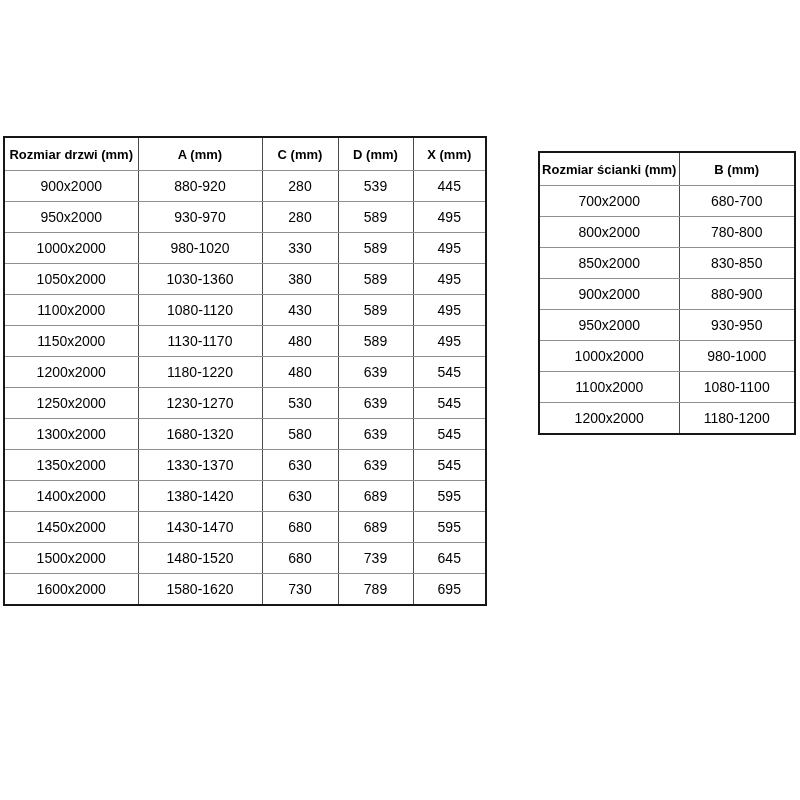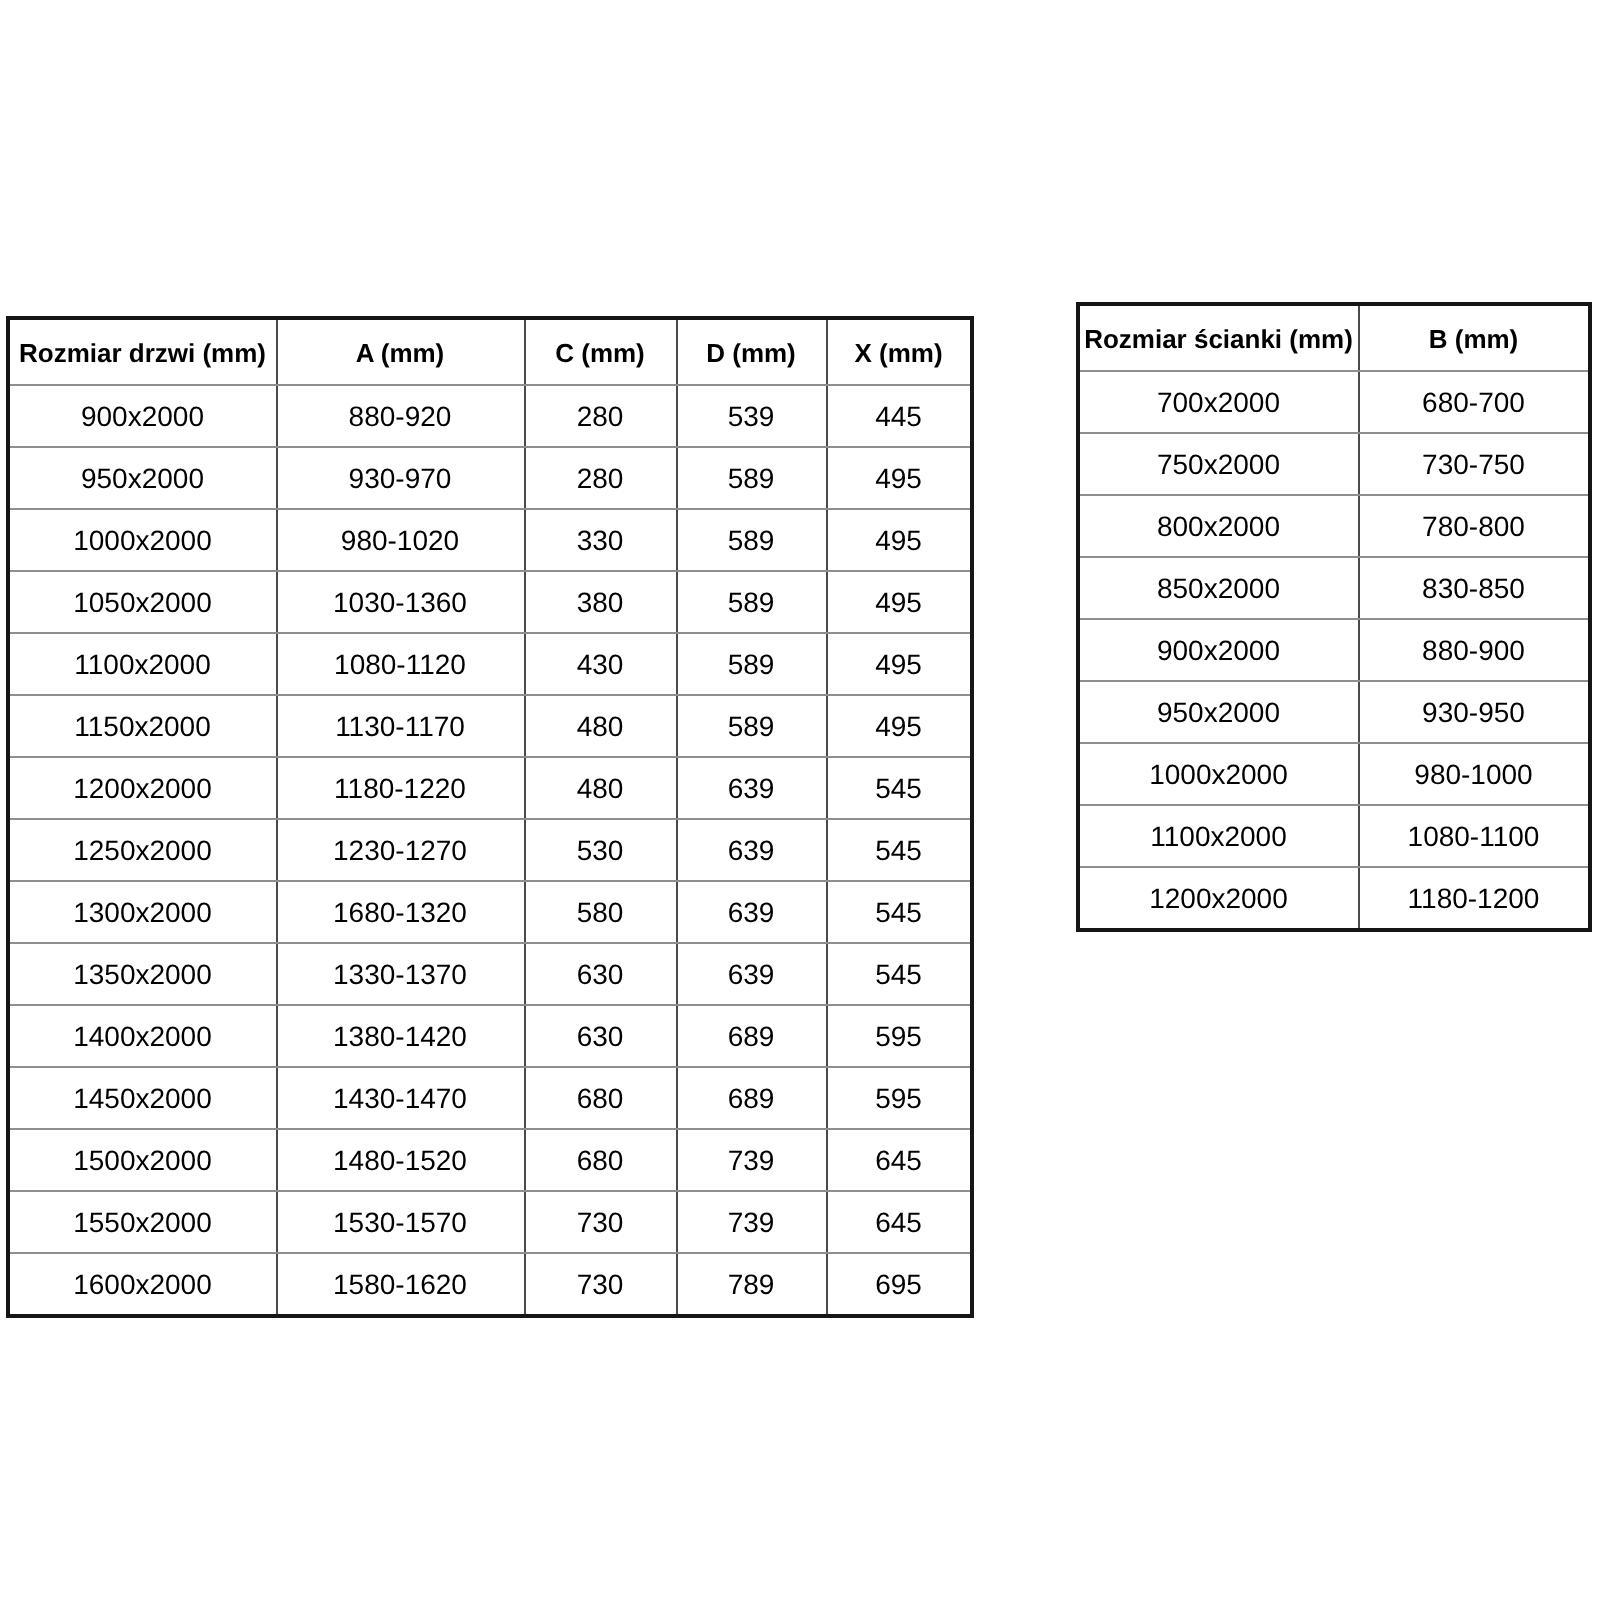--- a/index.html
+++ b/index.html
@@ -41,21 +41,21 @@
     color: #000000;
   }
   table.spec td {
     height: 30px;
     font-size: 14px;
     font-weight: normal;
     color: #000000;
   }
   #doors-table {
     left: 3px;
-    top: 158px;
+    top: 136px;
     width: 482px;
   }
   #walls-table {
     left: 538px;
     top: 151px;
     width: 256px;
     padding-left: 32px;
   }
 </style>
 </head>
@@ -166,27 +166,20 @@
           <td>595</td>
         </tr>
         <tr>
           <td>1500x2000</td>
           <td>1480-1520</td>
           <td>680</td>
           <td>739</td>
           <td>645</td>
         </tr>
         <tr>
-          <td>1550x2000</td>
-          <td>1530-1570</td>
-          <td>730</td>
-          <td>739</td>
-          <td>645</td>
-        </tr>
-        <tr>
           <td>1600x2000</td>
           <td>1580-1620</td>
           <td>730</td>
           <td>789</td>
           <td>695</td>
         </tr>
       </tbody>
   </table>
 
   <table class="spec" id="walls-table">
@@ -199,24 +192,20 @@
           <th>Rozmiar ścianki (mm)</th>
           <th>B (mm)</th>
         </tr>
     </thead>
     <tbody>
         <tr>
           <td>700x2000</td>
           <td>680-700</td>
         </tr>
         <tr>
-          <td>750x2000</td>
-          <td>730-750</td>
-        </tr>
-        <tr>
           <td>800x2000</td>
           <td>780-800</td>
         </tr>
         <tr>
           <td>850x2000</td>
           <td>830-850</td>
         </tr>
         <tr>
           <td>900x2000</td>
           <td>880-900</td>

